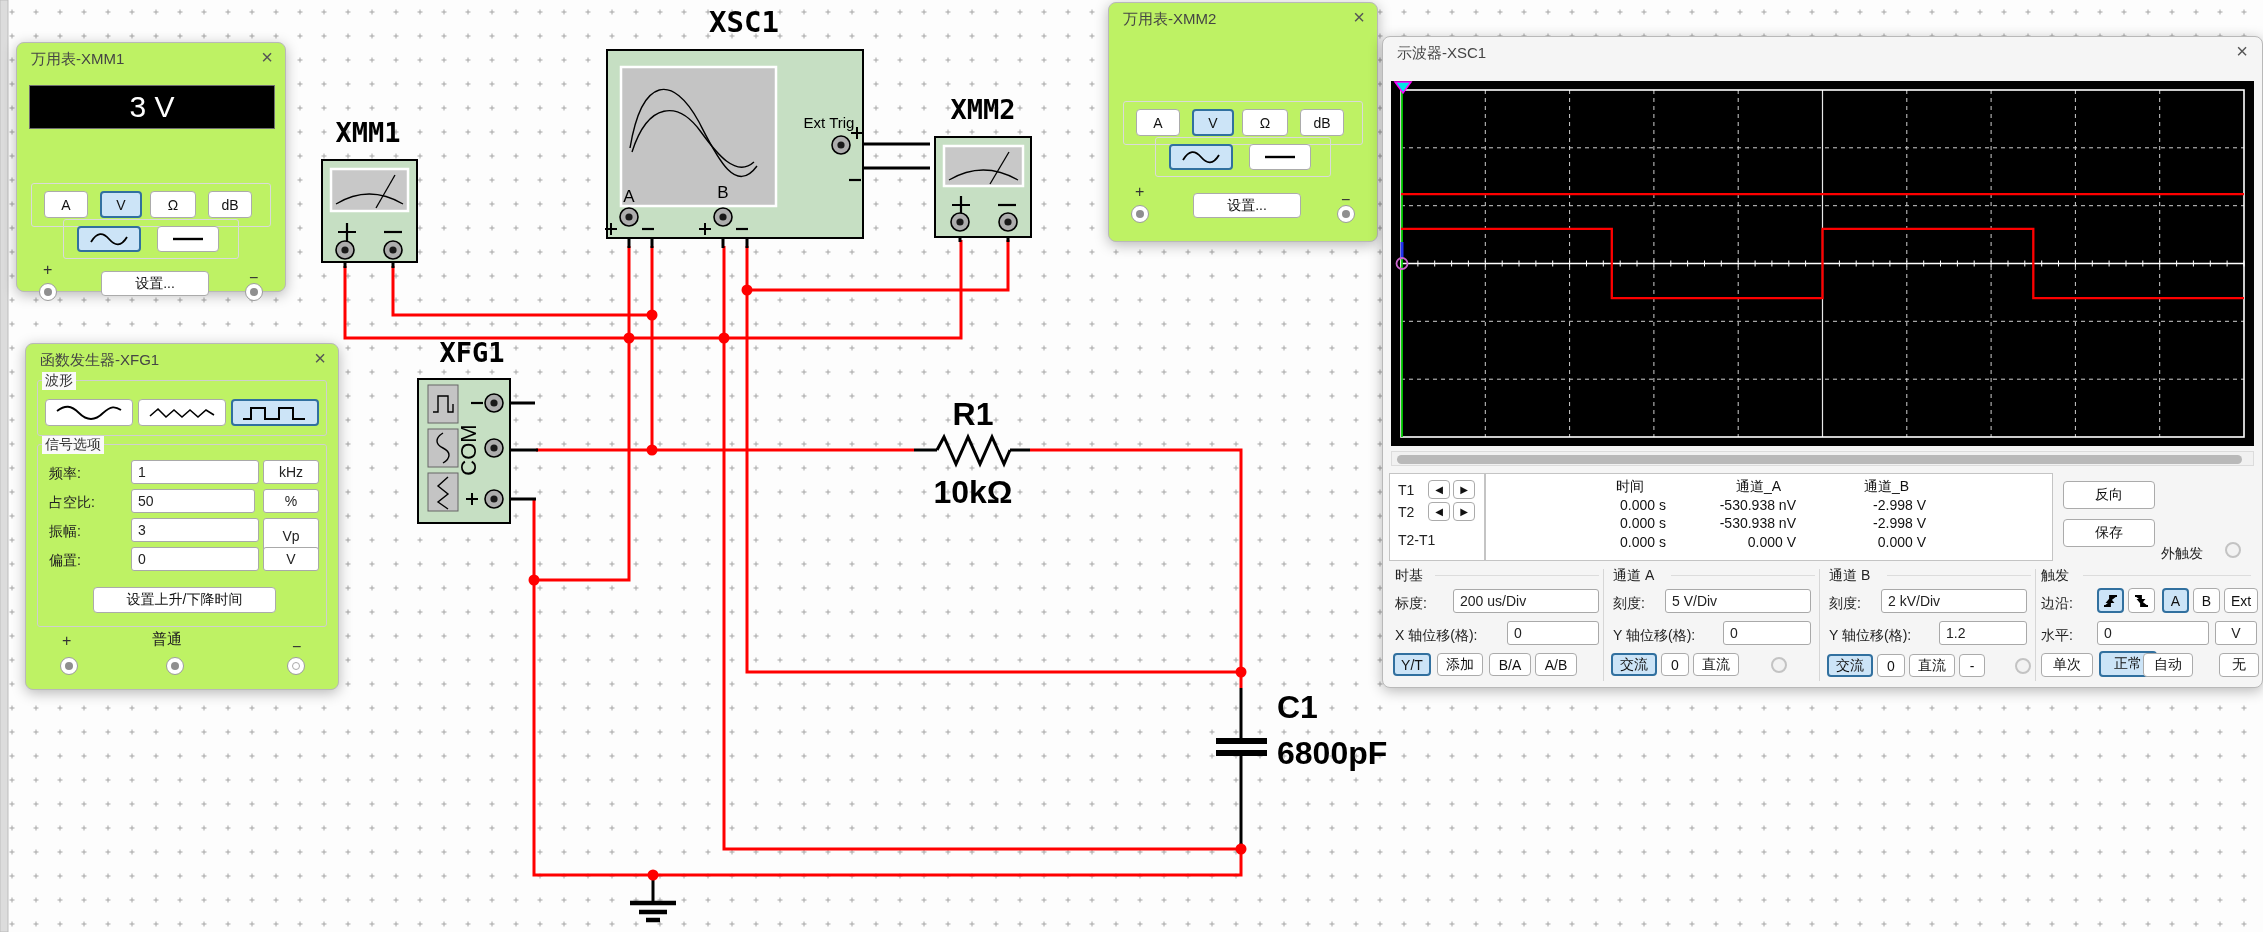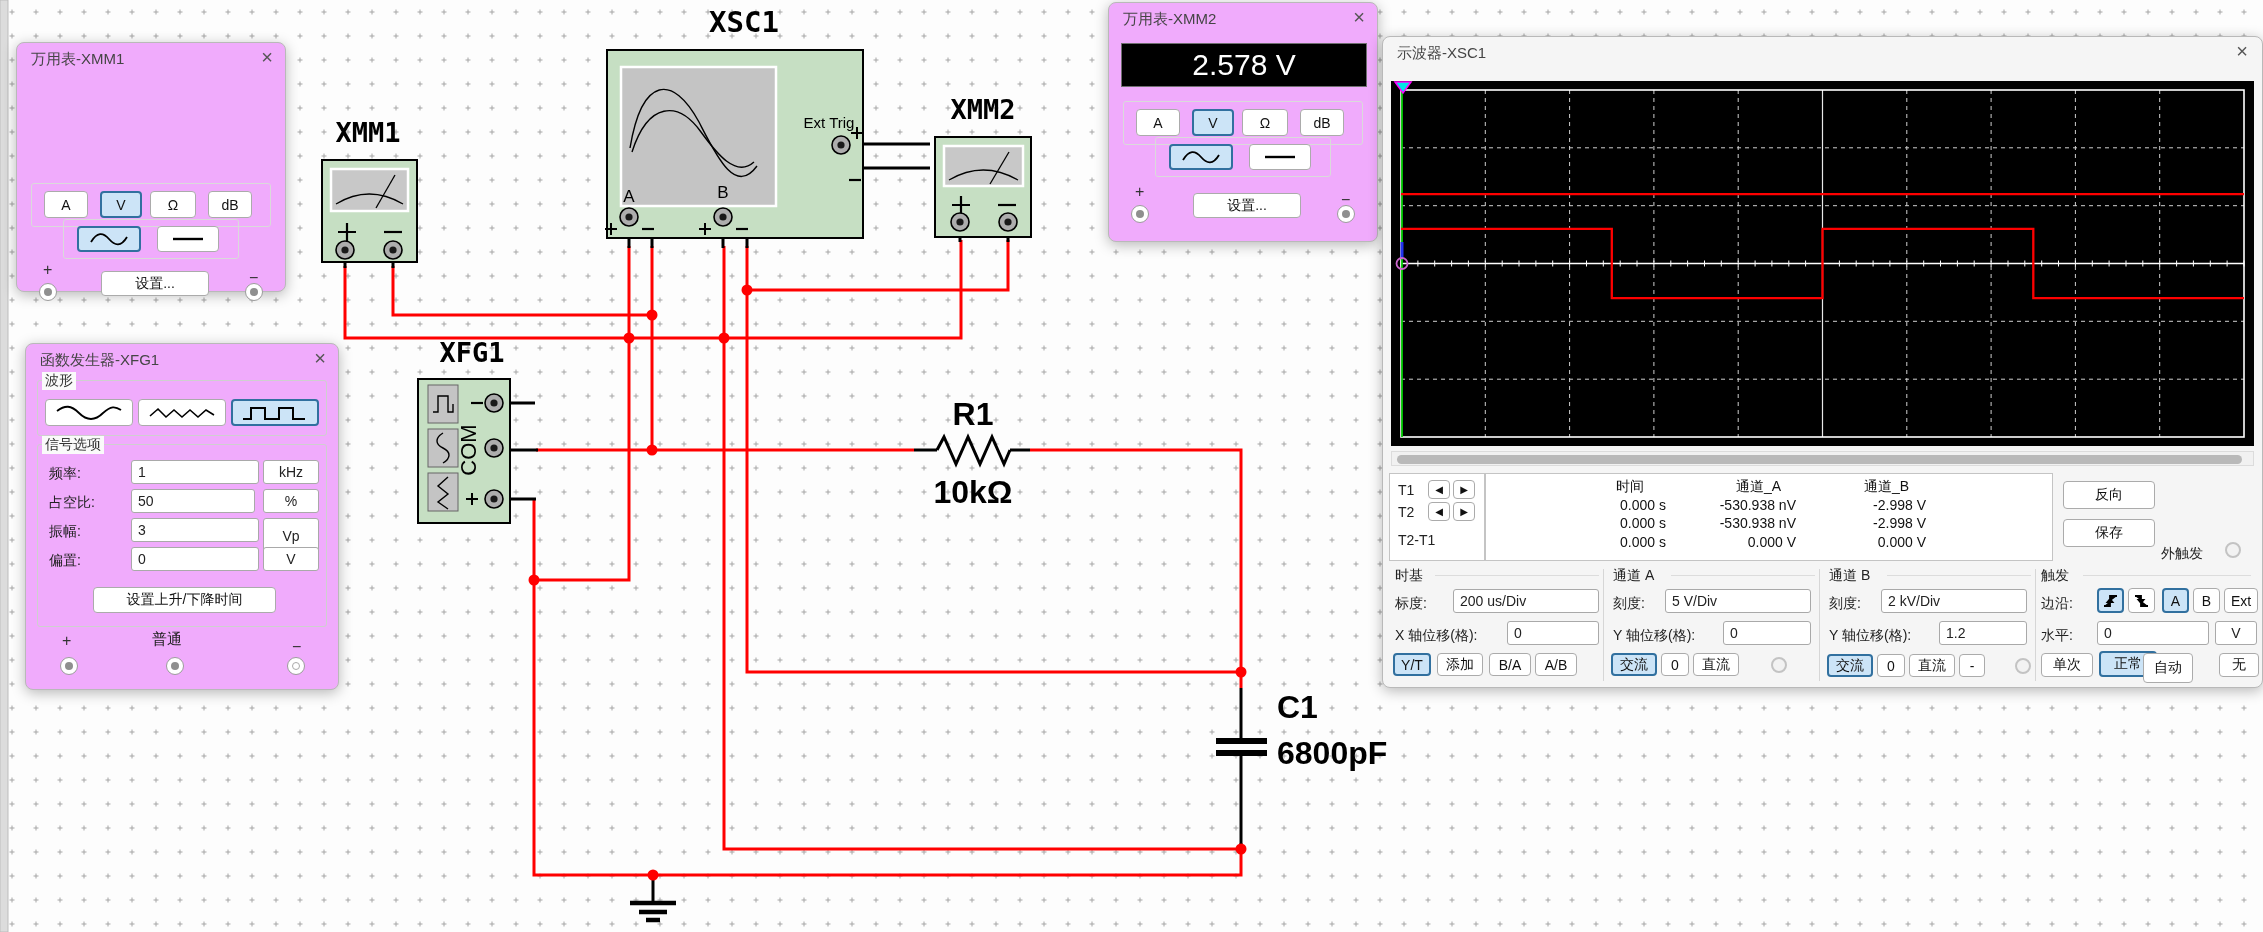--- a/index.html
+++ b/index.html
@@ -1,21 +1,21 @@
 <!DOCTYPE html>
 <html><head>
 <meta charset="utf-8">
 <style>
   html,body{margin:0;padding:0;}
   body{width:2263px;height:932px;position:relative;overflow:hidden;background:#FDFDFD;
        font-family:"Liberation Sans","DejaVu Sans",sans-serif;color:#222;}
   .abs{position:absolute;}
   svg{display:block;}
   
-  .dlg{position:absolute;background:#f0abfc;border:1px solid #b9b9b9;border-radius:8px;
+  .dlg{position:absolute;background:#bef264;border:1px solid #b9b9b9;border-radius:8px;
        box-shadow:0 3px 14px rgba(0,0,0,.28);z-index:5;}
   .dlg .title{position:absolute;left:14px;top:7px;font-size:15px;color:#454545;white-space:nowrap;}
   .dlg .close{position:absolute;top:4px;right:12px;font-size:20px;color:#555;line-height:20px;cursor:pointer;}
   .lcd{position:absolute;background:#000;border:1px solid #6f6f6f;color:#fff;
        display:flex;align-items:center;justify-content:center;font-size:30px;}
   .btn{position:absolute;display:flex;align-items:center;justify-content:center;background:#fff;
        border:1px solid #ababab;border-radius:4px;font-size:14px;color:#111;box-sizing:border-box;cursor:pointer;}
   .btn.sel{background:#CCE4F7;border:2px solid #31709F;}
   .inp{position:absolute;background:#fff;border:1px solid #a9a9a9;border-radius:3px;font-size:14px;
        display:flex;align-items:center;padding-left:6px;box-sizing:border-box;}
@@ -180,20 +180,21 @@
   <g stroke="#000" fill="none">
     <path d="M630,903 H676" stroke-width="4.5"></path>
     <path d="M639,912 H667" stroke-width="4.5"></path>
     <path d="M646,920 H660" stroke-width="4.5"></path>
   </g>
 </svg>
 
 <div class="dlg" style="left:16px;top:42px;width:268px;height:248px;">
   <div class="title">万用表-XMM1</div>
   <div class="close">×</div>
+  <div class="lcd" style="left:12px;top:42px;width:244px;height:42px;">3 V</div>
   <div class="grp" style="left:14px;top:140px;width:240px;height:44px;"></div>
   <div class="grp" style="left:46px;top:176px;width:176px;height:40px;"></div>
   <div class="btn" style="left:27px;top:148px;width:44px;height:27px;">A</div>
   <div class="btn sel" style="left:83px;top:148px;width:42px;height:27px;">V</div>
   <div class="btn" style="left:133px;top:148px;width:46px;height:27px;">Ω</div>
   <div class="btn" style="left:191px;top:148px;width:44px;height:27px;">dB</div>
   <div class="btn sel" style="left:60px;top:183px;width:64px;height:26px;">
     <svg width="44" height="18" viewBox="0 0 44 18">
         <path d="M4,12 C10,2 16,2 22,9 S34,17 40,7" stroke="#000" stroke-width="1.8" fill="none"></path>
       </svg>
@@ -210,21 +211,20 @@
       <i></i>
     </div>
   <div class="jack" style="left:228px;top:240px;">
       <i></i>
     </div>
 </div>
 
 <div class="dlg" style="left:1108px;top:2px;width:268px;height:238px;">
   <div class="title">万用表-XMM2</div>
   <div class="close">×</div>
-  <div class="lcd" style="left:12px;top:40px;width:244px;height:42px;">2.578 V</div>
   <div class="grp" style="left:14px;top:98px;width:240px;height:44px;"></div>
   <div class="grp" style="left:46px;top:134px;width:176px;height:40px;"></div>
   <div class="btn" style="left:27px;top:106px;width:44px;height:27px;">A</div>
   <div class="btn sel" style="left:83px;top:106px;width:42px;height:27px;">V</div>
   <div class="btn" style="left:133px;top:106px;width:46px;height:27px;">Ω</div>
   <div class="btn" style="left:191px;top:106px;width:44px;height:27px;">dB</div>
   <div class="btn sel" style="left:60px;top:141px;width:64px;height:26px;">
     <svg width="44" height="18" viewBox="0 0 44 18">
         <path d="M4,12 C10,2 16,2 22,9 S34,17 40,7" stroke="#000" stroke-width="1.8" fill="none"></path>
       </svg>
@@ -409,15 +409,15 @@
       </svg>
   </div>
   <div class="btn sel" style="left:779px;top:551px;width:27px;height:25px;">A</div>
   <div class="btn" style="left:810px;top:551px;width:27px;height:25px;">B</div>
   <div class="btn" style="left:841px;top:551px;width:34px;height:25px;">Ext</div>
   <div class="lbl" style="left:658px;top:590px;">水平:</div>
   <div class="inp" style="left:714px;top:584px;width:112px;height:24px;">0</div>
   <div class="inp unit" style="left:832px;top:584px;width:42px;height:24px;">V</div>
   <div class="btn" style="left:658px;top:616px;width:52px;height:24px;">单次</div>
   <div class="btn sel" style="left:716px;top:614px;width:58px;height:26px;">正常</div>
-  <div class="btn" style="left:760px;top:616px;width:50px;height:30px;">自动</div>
+  <div class="btn" style="left:760px;top:616px;width:50px;height:24px;">自动</div>
   <div class="btn" style="left:836px;top:616px;width:40px;height:24px;">无</div>
 </div>
 
 </body></html>

